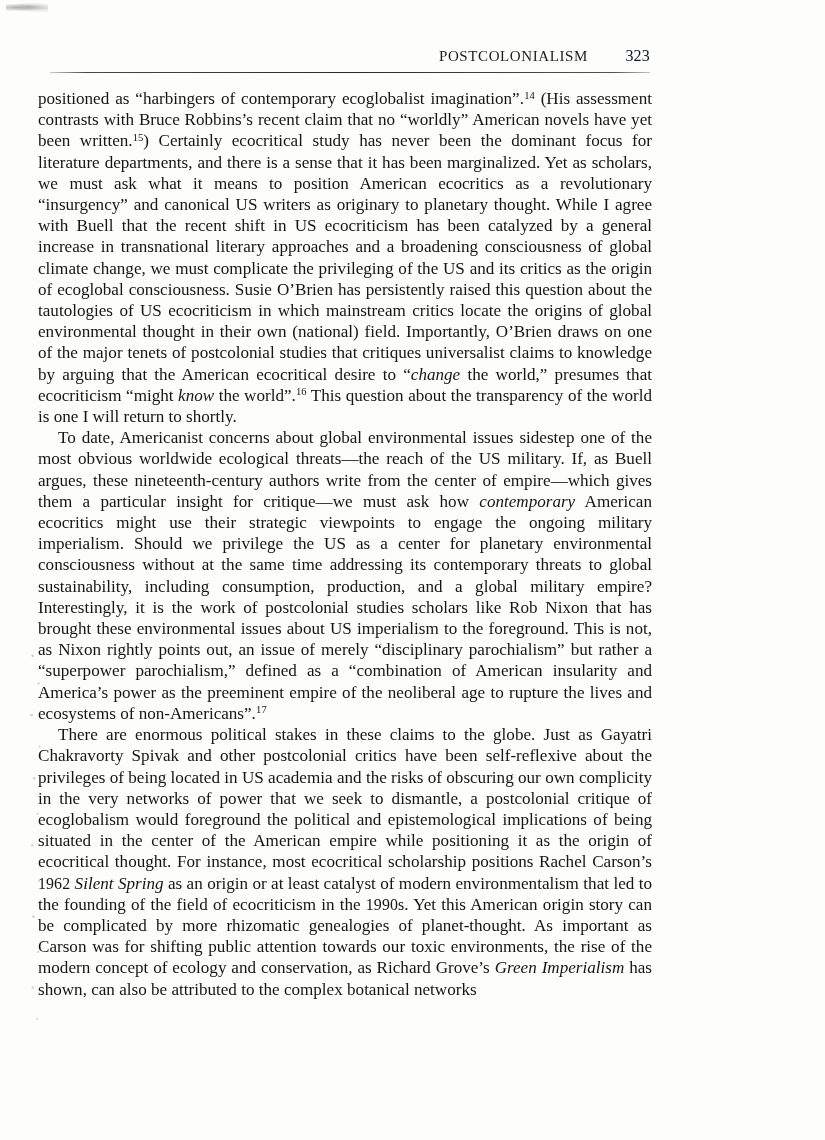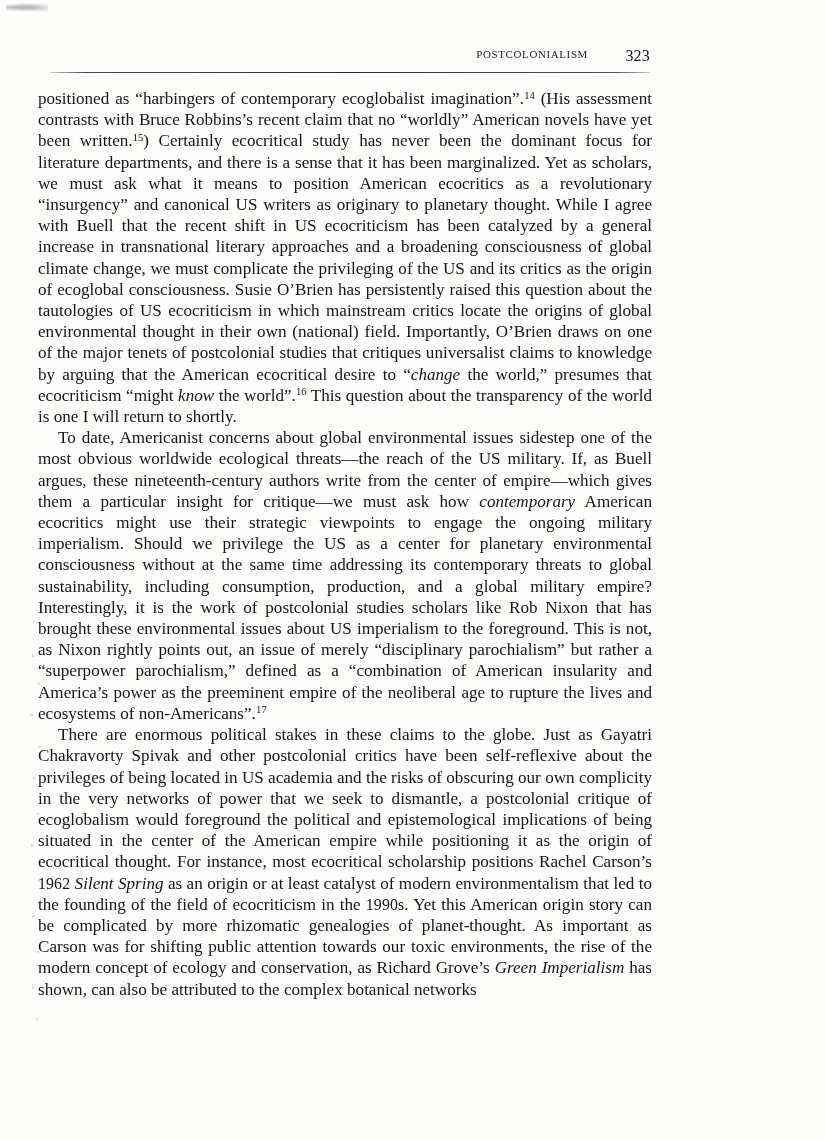--- a/index.html
+++ b/index.html
@@ -56,21 +56,21 @@
     position: absolute;
     left: 50px;
     top: 48px;
     width: 600px;
     height: 20px;
   }
   .running-head .rh-title {
     position: absolute;
     right: 62px;
     top: 0;
-    font-size: 11px;
+    font-size: 15px;
     letter-spacing: 0.6px;
     color: #1d1d1d;
   }
   .running-head .rh-page {
     position: absolute;
     right: 0;
     top: -1px;
     font-size: 16px;
     letter-spacing: 0.2px;
     color: #0f172a;

